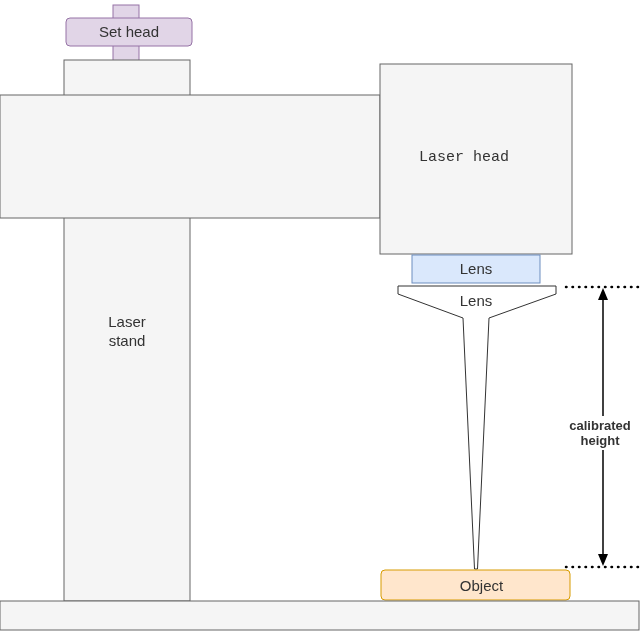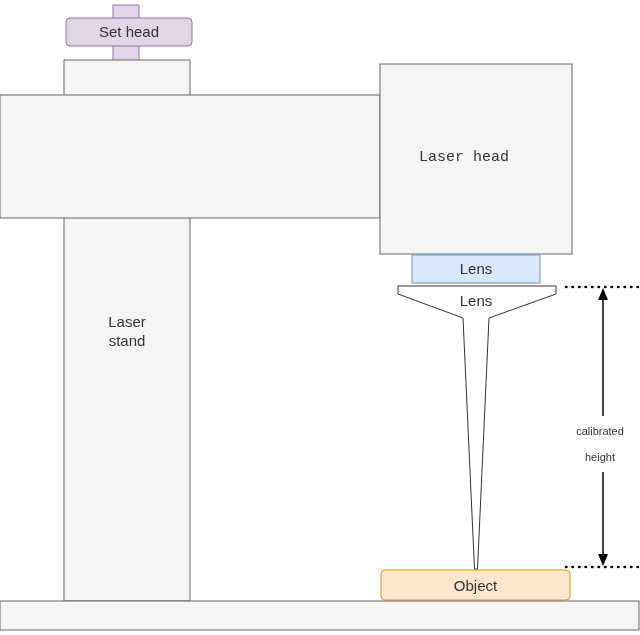--- a/index.html
+++ b/index.html
@@ -13,21 +13,21 @@
   }
   .canvas svg { position: absolute; left: 0; top: 0; }
   .label {
     position: absolute;
     font-size: 15px;
     line-height: 19px;
     color: #333333;
     text-align: center;
     white-space: normal;
   }
-  .label.small { font-size: 11px; line-height: 26px; }
+  .label.small { font-size: 13px; line-height: 15px; font-weight: bold; }
   .label.bg { background: #ffffff; }
 </style>
 </head>
 <body>
 
 <div class="canvas">
 
   <svg width="640" height="635" viewBox="0 0 640 635">
 
     <rect x="113" y="5" width="26" height="57" fill="#e1d5e7" stroke="#9673a6"></rect>
@@ -65,16 +65,16 @@
   <div class="label" style="left:368px; top:148px; width:192px;font-family:Liberation Mono, monospace;">Laser head</div>
 
   <div class="label" style="left:94px; top:312px; width:66px;text-align:center;">Laser stand</div>
 
   <div class="label" style="left:412px; top:259px; width:128px;">Lens</div>
 
   <div class="label" style="left:412px; top:291px; width:128px;">Lens</div>
 
   <div class="label small bg" style="left:563px; top:416px; width:74px; padding:2px 0;">calibrated height</div>
 
-  <div class="label" style="left:381px; top:576px; width:189px;">Object</div>
+  <div class="label" style="left:381px; top:576px; width:189px;padding-left:6px;">Object</div>
 
 
 </div>
 
 </body></html>

